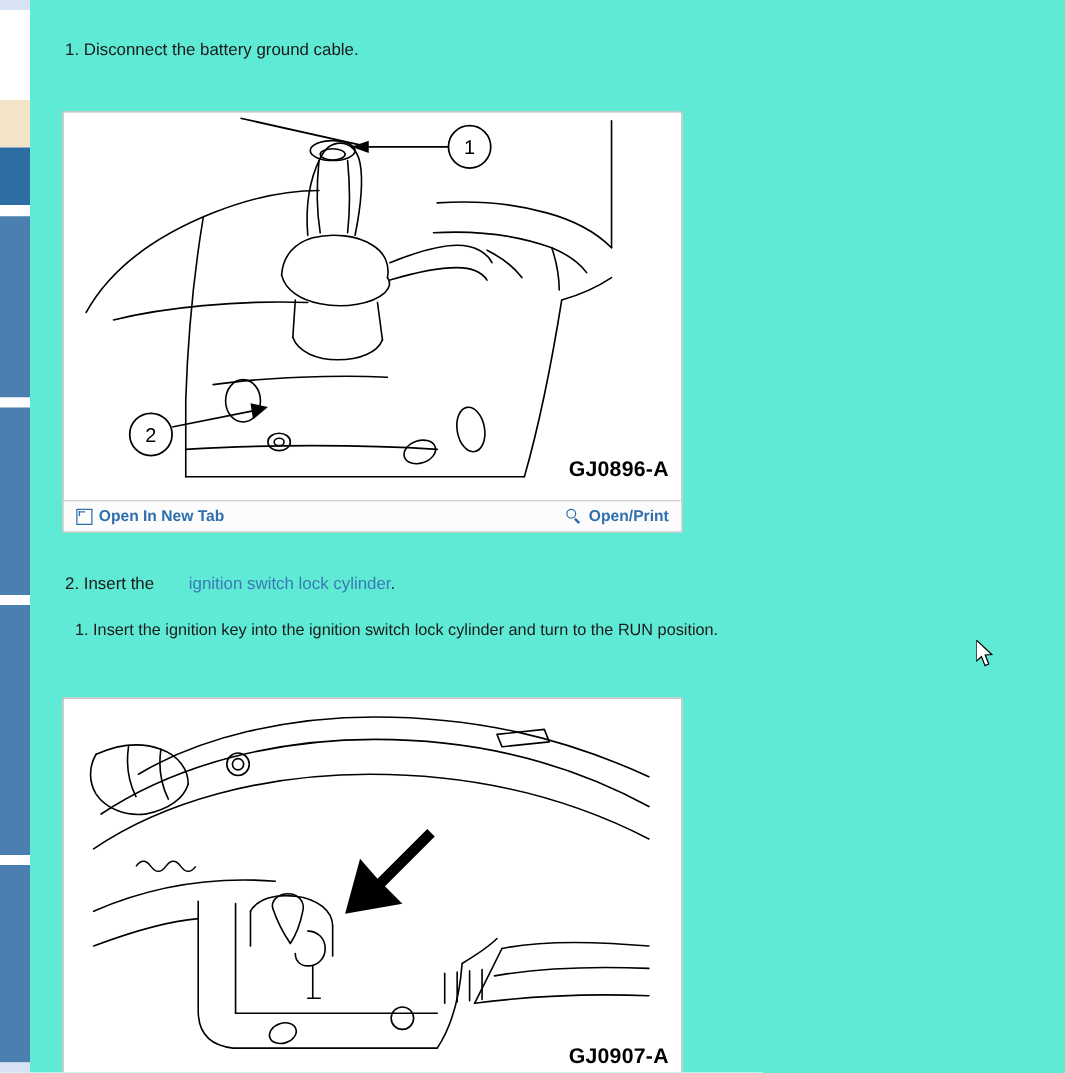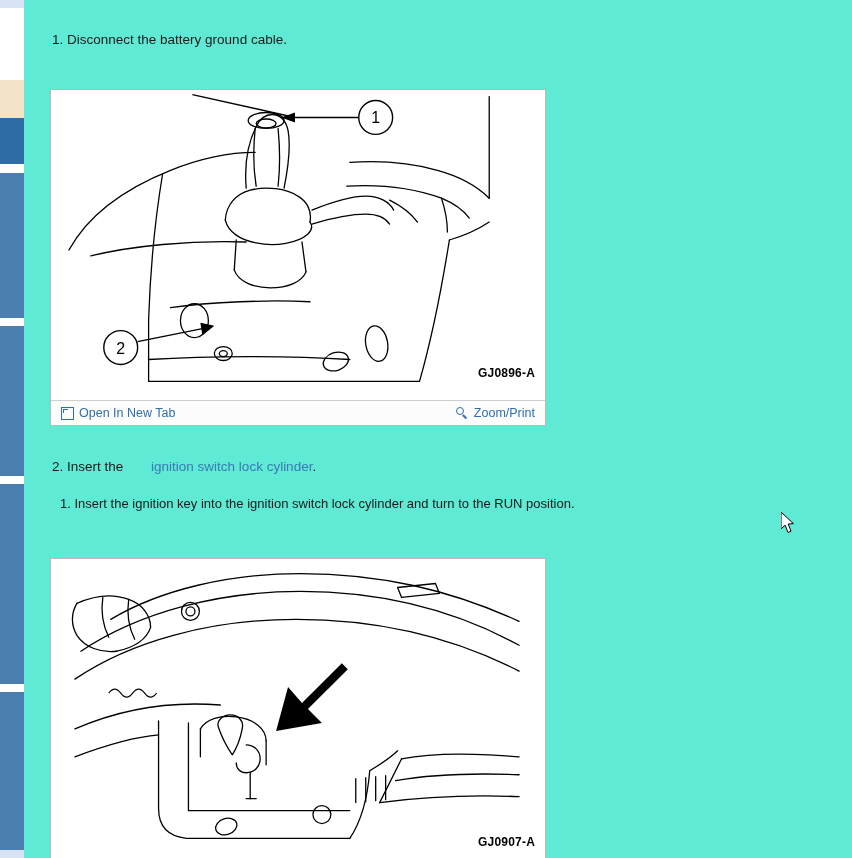--- a/index.html
+++ b/index.html
@@ -64,21 +64,21 @@
   }
   .figure-art {
     position: absolute;
     left: 0; top: 0;
     width: 100%;
   }
   .fig-code {
     position: absolute;
     right: 10px;
     font-family: "Liberation Sans", sans-serif;
-    font-size: 12px;
+    font-size: 17px;
     font-weight: bold;
     letter-spacing: 0.2px;
     color: #000;
   }
   .fig-toolbar {
     position: absolute;
     left: 0; right: 0; bottom: 0;
     height: 25px;
     border-top: 1px solid #cfcfcf;
     background: #fcfcfc;
@@ -88,20 +88,21 @@
     padding: 0 10px;
     box-sizing: border-box;
   }
   .tb-item {
     display: flex;
     align-items: flex-end;
     gap: 5px;
     color: #2f6fad;
     font-size: 12.5px;
     cursor: pointer;
+    font-weight: bold;
   }
   .tb-item .glyph {
     display: inline-block;
     width: 13px; height: 13px;
     line-height: 13px;
     text-align: center;
     font-size: 11px;
     color: #2f6fad;
   }
   .icon-newtab {
@@ -238,21 +239,21 @@
 
     <div class="fig-code" style="top:276px;">GJ0896-A</div>
 
     <div class="fig-toolbar">
       <div class="tb-item">
         <span class="glyph icon-newtab"></span>
         <span>Open In New Tab</span>
       </div>
       <div class="tb-item">
         <span class="glyph icon-zoom"></span>
-        <span>Zoom/Print</span>
+        <span>Open/Print</span>
       </div>
     </div>
   </div>
 
   <div class="step-line" style="left:28px; top:459px;">
     <span>2.</span>
     <span>Insert the </span><a href="#" class="link-text" style="text-decoration:none;">ignition switch lock cylinder</a><span>.</span>
   </div>
 
   <div class="step-line sub-line" style="left:36px; top:480px;margin-top:16px;">

